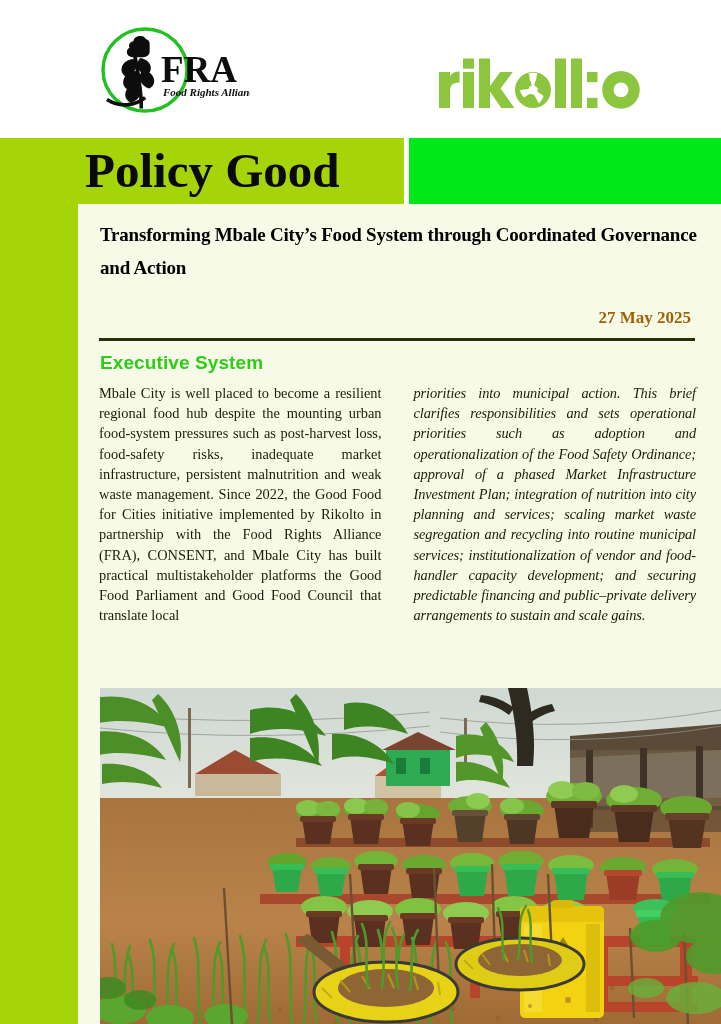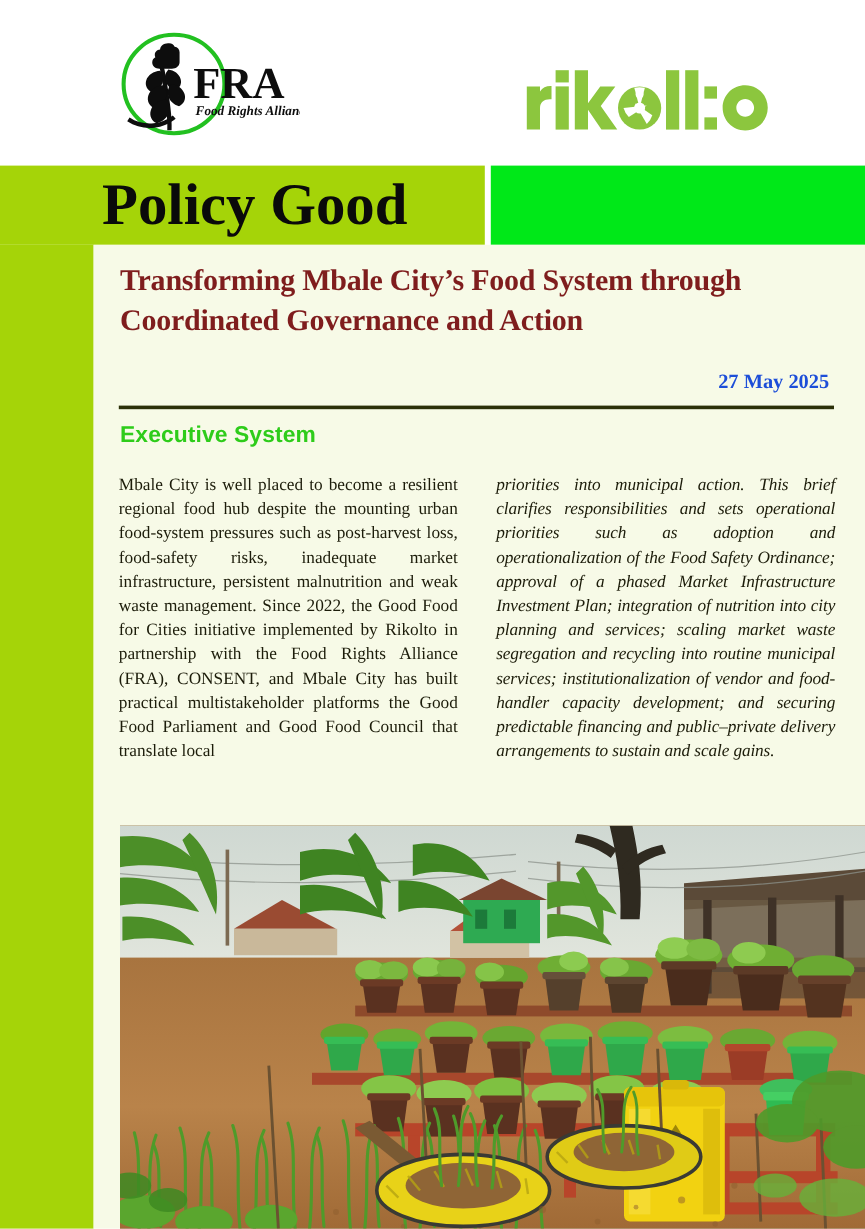--- a/index.html
+++ b/index.html
@@ -85,33 +85,33 @@
     width: 643px; height: 820px;
     background: #F7FAE7;
   }
 
   .doc-title {
     position: absolute;
     left: 22px; top: 14px;
     width: 600px;
     font-family: "Liberation Serif", serif;
     font-weight: bold;
-    font-size: 25px;
+    font-size: 19px;
     line-height: 33px;
-    color: #7f1d1d;
+    color: #000000;
     letter-spacing: -0.2px;
   }
 
   .doc-date {
     position: absolute;
     right: 30px; top: 104px;
     font-family: "Liberation Serif", serif;
     font-weight: bold;
     font-size: 17px;
-    color: #1d4ed8;
+    color: #a16207;
     white-space: nowrap;
     margin-left: 36px;
   }
 
   .title-rule {
     position: absolute;
     left: 21px; top: 134px;
     width: 596px; height: 3px;
     background: #2b3008;
   }
@@ -121,21 +121,21 @@
     left: 22px; top: 148px;
     font-family: "Liberation Sans", sans-serif;
     font-weight: bold;
     font-size: 19px;
     color: #2ECC1A;
     letter-spacing: 0.1px;
   }
 
   .summary-cols {
     position: absolute;
-    left: 21px; top: 190px;
+    left: 21px; top: 179px;
     width: 597px;
     display: flex;
     gap: 32px;
   }
   .summary-col {
     width: 286px;
     font-family: "Liberation Serif", serif;
     font-size: 14.4px;
     line-height: 20.2px;
     color: #1c1c0a;

